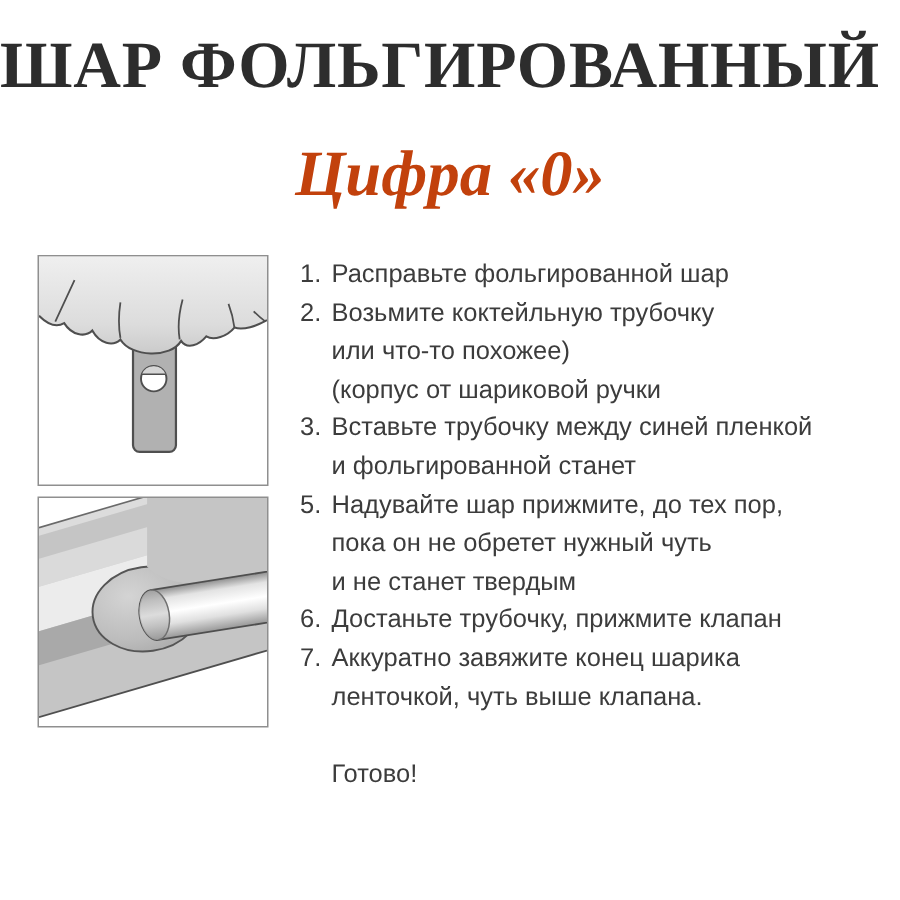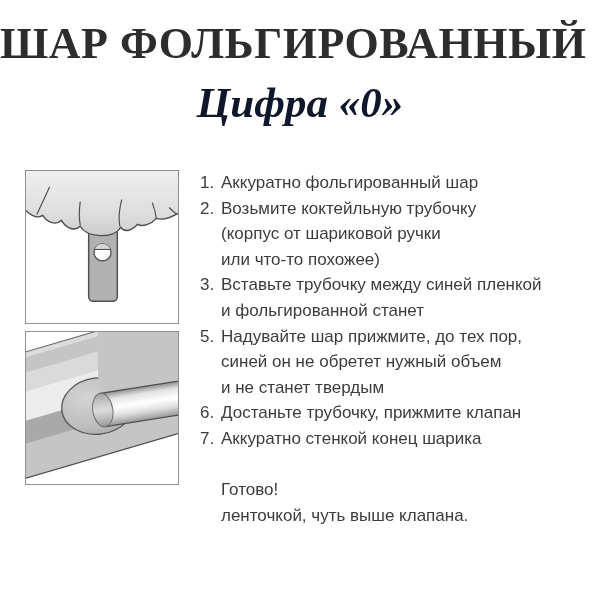--- a/index.html
+++ b/index.html
@@ -7,23 +7,23 @@
     position:relative; width:600px; height:600px; background:#ffffff;
     font-family:"Liberation Sans", sans-serif; overflow:hidden;
   }
   .title {
     position:absolute; top:20px; left:0; width:600px; text-align:left;
     font-family:"Liberation Serif", serif; font-weight:bold;
     font-size:44px; line-height:48px; color:#2d2d2d; letter-spacing:0.5px;
     white-space:nowrap;
   }
   .subtitle {
-    position:absolute; top:78px; left:0; width:600px; text-align:center;
+    position:absolute; top:92px; left:0; width:600px; text-align:center;
     font-family:"Liberation Serif", serif; font-weight:bold; font-style:italic;
-    font-size:43px; line-height:50px; color:#0f172a;
+    font-size:43px; line-height:50px; color:#c2410c;
   }
   .figure {
     position:absolute; left:25px; width:152px; height:152px;
     border:1px solid #8f8f8f; background:#ffffff;
   }
   .fig1 { top:170px; }
   .fig2 { top:331px; }
   .figure svg { display:block; width:152px; height:152px; }
   .steps {
     position:absolute; left:200px; top:170px; width:395px;
@@ -110,28 +110,28 @@
         <path d="M 170,50 L 77,50 A 10 17 0 0 0 77,84 L 170,84 Z" fill="url(#strawG)" stroke="#4f4f4f" stroke-width="1.2"></path>
         <ellipse cx="77" cy="67" rx="10" ry="17" fill="url(#capG)" opacity="0.85"></ellipse>
         <path d="M 77,50 A 10 17 0 0 1 77,84" fill="none" stroke="#6f6f6f" stroke-width="1"></path>
       </g>
 
       <line x1="0" y1="148" x2="154" y2="103" stroke="#4f4f4f" stroke-width="1.2"></line>
     </svg>
   </div>
 
   <div class="steps">
-    <div class="line"><span class="num">1.</span><span class="txt">Аккуратно фольгированный шар</span></div>
+    <div class="line"><span class="num">1.</span><span class="txt">Расправьте фольгированной шар</span></div>
     <div class="line"><span class="num">2.</span><span class="txt">Возьмите коктейльную трубочку</span></div>
+    <div class="line"><span class="num"></span><span class="txt">или что-то похожее)</span></div>
     <div class="line"><span class="num"></span><span class="txt">(корпус от шариковой ручки</span></div>
-    <div class="line"><span class="num"></span><span class="txt">или что-то похожее)</span></div>
     <div class="line"><span class="num">3.</span><span class="txt">Вставьте трубочку между синей пленкой</span></div>
     <div class="line"><span class="num"></span><span class="txt">и фольгированной станет</span></div>
     <div class="line"><span class="num">5.</span><span class="txt">Надувайте шар прижмите, до тех пор,</span></div>
-    <div class="line"><span class="num"></span><span class="txt">синей он не обретет нужный объем</span></div>
+    <div class="line"><span class="num"></span><span class="txt">пока он не обретет нужный чуть</span></div>
     <div class="line"><span class="num"></span><span class="txt">и не станет твердым</span></div>
     <div class="line"><span class="num">6.</span><span class="txt">Достаньте трубочку, прижмите клапан</span></div>
-    <div class="line"><span class="num">7.</span><span class="txt">Аккуратно стенкой конец шарика</span></div>
+    <div class="line"><span class="num">7.</span><span class="txt">Аккуратно завяжите конец шарика</span></div>
+    <div class="line"><span class="num"></span><span class="txt">ленточкой, чуть выше клапана.</span></div>
     <div class="line done-line"><span class="num"></span><span class="txt">Готово!</span></div>
-    <div class="line"><span class="num"></span><span class="txt">ленточкой, чуть выше клапана.</span></div>
   </div>
 
 </div>
 
 </body></html>

